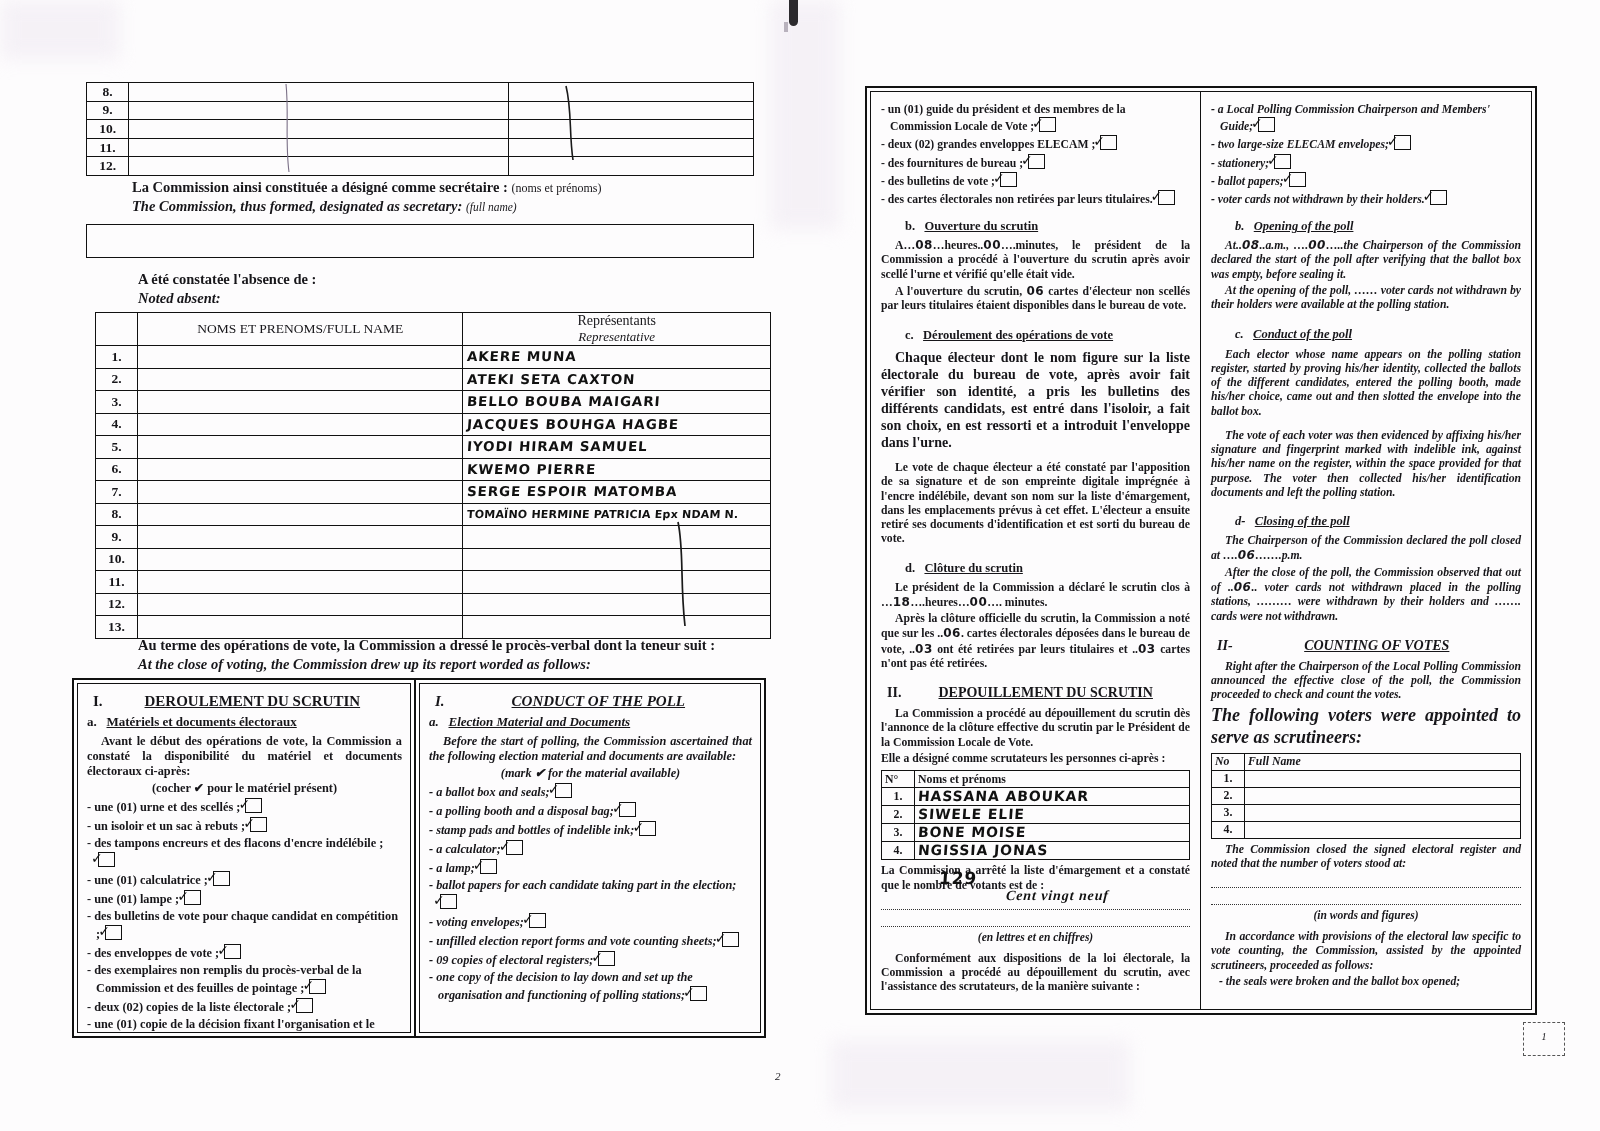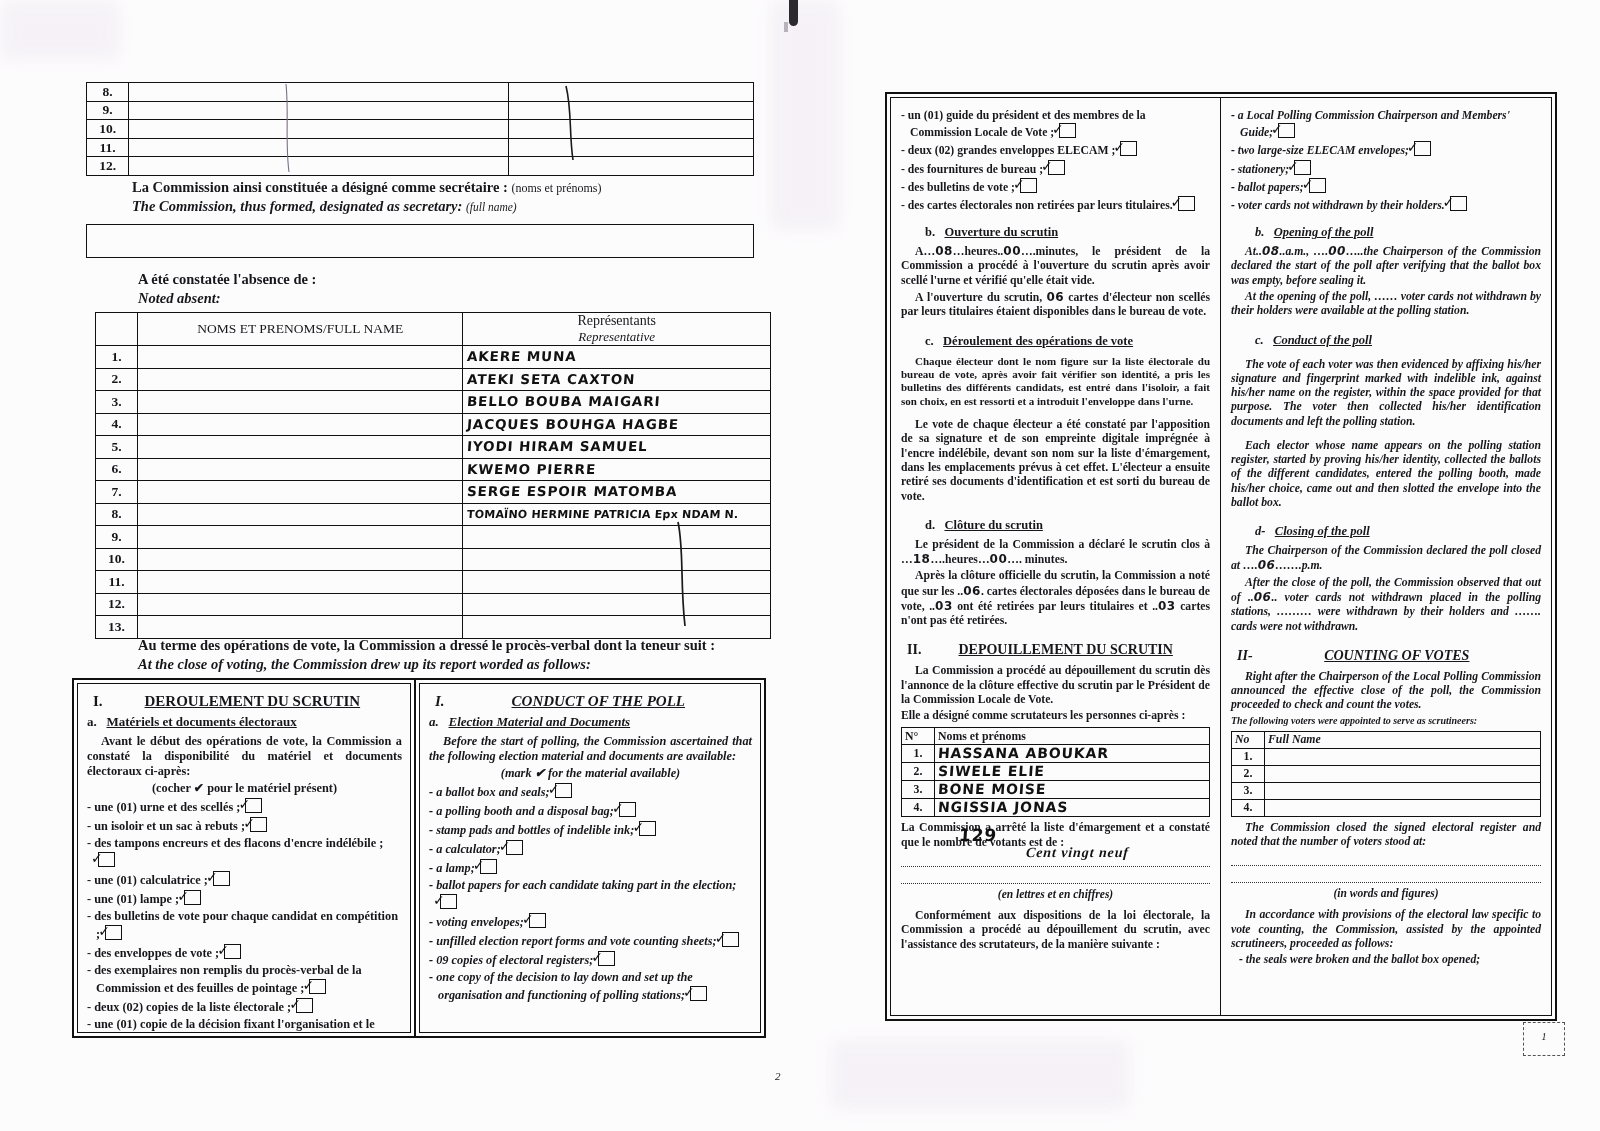--- a/index.html
+++ b/index.html
@@ -91,21 +91,21 @@
   ul.items li{margin:0 0 1px 0;padding-left:9px;text-indent:-9px;}
   ul.items.it li{font-style:italic;}
   .cbx{display:inline-block;width:15px;height:13px;border:1.4px solid #111;
        position:relative;vertical-align:-2px;margin:0 2px;}
   .cbx::after{content:"\2713";position:absolute;left:1px;top:-4px;font-size:14px;
        font-family:"DejaVu Sans",sans-serif;color:#111;font-weight:bold;}
   .center{text-align:center;}
 
   
   .right{position:absolute;left:800px;top:0;width:800px;height:1131px;}
-  #rbox-top{position:absolute;left:65px;top:92px;width:668px;height:925px;border:2px solid #111;margin-left:20px;}
+  #rbox-top{position:absolute;left:65px;top:86px;width:668px;height:925px;border:2px solid #111;}
   #rbox-top .inner{position:absolute;inset:3px;border:1px solid #111;}
   .rcol{position:absolute;top:0;bottom:0;box-sizing:border-box;padding:8px 10px;overflow:hidden;}
   .rcol.l{left:0;width:50%;border-right:1.5px solid #111;}
   .rcol.r{right:0;width:50%;}
 
   table.mini{border-collapse:collapse;width:100%;margin:4px 0 4px 0;}
   table.mini td,table.mini th{border:1px solid #111;font-size:11.8px;height:16px;padding:0 3px;}
   table.mini th{text-align:left;font-weight:bold;}
   table.mini td.n{width:26px;text-align:center;font-weight:bold;}
 
@@ -346,21 +346,21 @@
             <span>A</span>…<span class="fill">08</span>…<span>heures</span>..<span class="fill">00</span>….<span>minutes, le président de la Commission a procédé à l'ouverture du scrutin après avoir scellé l'urne et vérifié qu'elle était vide.</span>
           </p>
           <p class="body-fr" style="margin:2px 0;text-indent:14px;font-size:11.7px;">
             <span>A l'ouverture du scrutin,</span> <span class="fill">06</span> <span>cartes d'électeur non scellés par leurs titulaires étaient disponibles dans le bureau de vote.</span>
           </p>
 
           <h4 class="sub" style="margin-top:14px;margin-left:24px;font-size:12.5px;">
             <span>c.</span>&nbsp;&nbsp;
             <u>Déroulement des opérations de vote</u>
           </h4>
-          <p class="body-fr" style="margin:6px 0;text-indent:14px;font-size:11px;">Chaque électeur dont le nom figure sur la liste électorale du bureau de vote, après avoir fait vérifier son identité, a pris les bulletins des différents candidats, est entré dans l'isoloir, a fait son choix, en est ressorti et a introduit l'enveloppe dans l'urne.</p>
+          <p class="body-fr" style="margin:6px 0;text-indent:14px;font-size:14px;">Chaque électeur dont le nom figure sur la liste électorale du bureau de vote, après avoir fait vérifier son identité, a pris les bulletins des différents candidats, est entré dans l'isoloir, a fait son choix, en est ressorti et a introduit l'enveloppe dans l'urne.</p>
           <p class="body-fr" style="margin:10px 0;text-indent:14px;font-size:11.7px;">Le vote de chaque électeur a été constaté par l'apposition de sa signature et de son empreinte digitale imprégnée à l'encre indélébile, devant son nom sur la liste d'émargement, dans les emplacements prévus à cet effet. L'électeur a ensuite retiré ses documents d'identification et est sorti du bureau de vote.</p>
 
           <h4 class="sub" style="margin-top:14px;margin-left:24px;font-size:12.5px;">
             <span>d.</span>&nbsp;&nbsp;
             <u>Clôture du scrutin</u>
           </h4>
           <p class="body-fr" style="margin:5px 0 2px 0;text-indent:14px;font-size:11.7px;">
             <span>Le président de la Commission a déclaré le scrutin clos à</span> …<span class="fill">18</span>….<span>heures</span>…<span class="fill">00</span>…. <span>minutes.</span>
           </p>
           <p class="body-fr" style="margin:2px 0;text-indent:14px;font-size:11.7px;">
@@ -429,40 +429,40 @@
             <span>At</span>..<span class="fill">08</span>..<span>a.m.,</span> ….<span class="fill">00</span>…..<span>the Chairperson of the Commission declared the start of the poll after verifying that the ballot box was empty, before sealing it.</span>
           </p>
           <p class="body-en" style="margin:2px 0;text-indent:14px;font-size:11.7px;">
             <span>At the opening of the poll,</span> …… <span>voter cards not withdrawn by their holders were available at the polling station.</span>
           </p>
 
           <h4 class="sub" style="margin-top:14px;margin-left:24px;font-size:12.5px;font-style:italic;">
             <span>c.</span>&nbsp;&nbsp;
             <u>Conduct of the poll</u>
           </h4>
+          <p class="body-en" style="margin:6px 0;text-indent:14px;font-size:11.7px;">Each elector whose name appears on the polling station register, started by proving his/her identity, collected the ballots of the different candidates, entered the polling booth, made his/her choice, came out and then slotted the envelope into the ballot box.</p>
           <p class="body-en" style="margin:10px 0;text-indent:14px;font-size:11.7px;">The vote of each voter was then evidenced by affixing his/her signature and fingerprint marked with indelible ink, against his/her name on the register, within the space provided for that purpose. The voter then collected his/her identification documents and left the polling station.</p>
-          <p class="body-en" style="margin:6px 0;text-indent:14px;font-size:11.7px;">Each elector whose name appears on the polling station register, started by proving his/her identity, collected the ballots of the different candidates, entered the polling booth, made his/her choice, came out and then slotted the envelope into the ballot box.</p>
 
           <h4 class="sub" style="margin-top:14px;margin-left:24px;font-size:12.5px;font-style:italic;">
             <span>d-</span>&nbsp;&nbsp;
             <u>Closing of the poll</u>
           </h4>
           <p class="body-en" style="margin:5px 0 2px 0;text-indent:14px;font-size:11.7px;">
             <span>The Chairperson of the Commission declared the poll closed at</span> ….<span class="fill">06</span>…….<span>p.m.</span>
           </p>
           <p class="body-en" style="margin:2px 0;text-indent:14px;font-size:11.7px;">
             <span>After the close of the poll, the Commission observed that out of</span> ..<span class="fill">06</span>.. <span>voter cards not withdrawn placed in the polling stations,</span> ……… <span>were withdrawn by their holders and</span> ……. <span>cards were not withdrawn.</span>
           </p>
 
           <h3 class="sect" style="margin-top:14px;font-size:14px;font-style:italic;">
             <span class="rom" style="font-style:italic;">II-</span>
             <u>COUNTING OF VOTES</u>
           </h3>
           <p class="body-en" style="margin:6px 0 2px 0;text-indent:14px;font-size:11.7px;">Right after the Chairperson of the Local Polling Commission announced the effective close of the poll, the Commission proceeded to check and count the votes.</p>
-          <p class="body-en" style="margin:2px 0;font-size:10px;font-style:italic;">The following voters were appointed to serve as scrutineers:</p>
+          <p class="body-en" style="margin:2px 0;font-size:18px;font-style:italic;">The following voters were appointed to serve as scrutineers:</p>
 
           <table class="mini">
             <thead>
                 <tr>
               <th class="n" style="font-style:italic;">No</th>
               <th style="font-style:italic;">Full Name</th>
             </tr>
               </thead>
             <tbody id="scr-en">
                 <tr>

